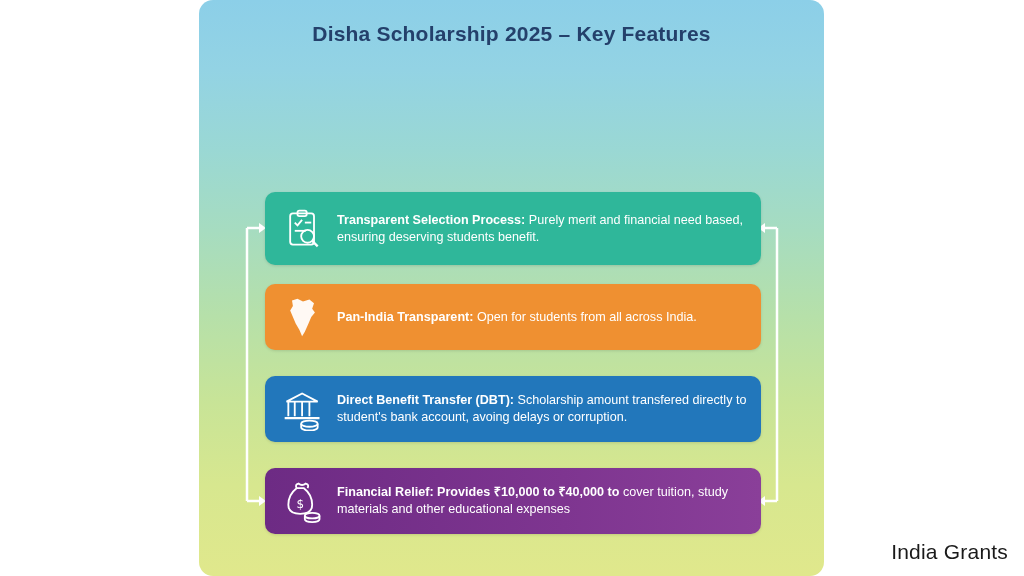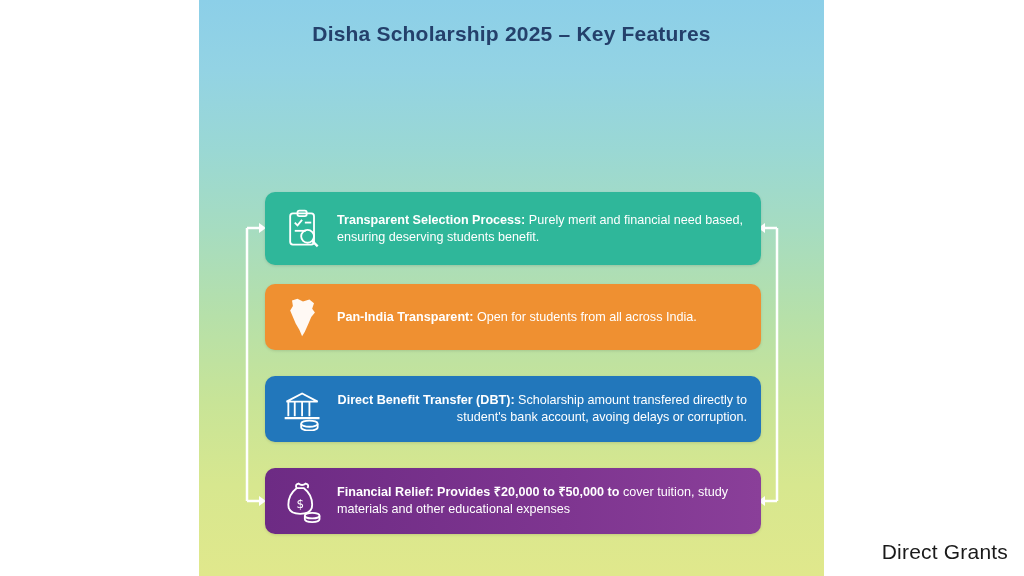--- a/index.html
+++ b/index.html
@@ -31,20 +31,21 @@
     background: linear-gradient(180deg,
         #8ccfe8 0%,
         #93d3e4 12%,
         #9ad8d4 26%,
         #a6dcc0 40%,
         #b6e0a9 55%,
         #c8e497 70%,
         #d7e78f 84%,
         #e0e88c 100%);
     overflow: hidden;
+    border-radius: 14px;
   }
   #panel-title {
     position: absolute;
     left: 0;
     top: 22px;
     width: 625px;
     text-align: center;
     font-size: 21px;
     font-weight: bold;
     color: #24406b;
@@ -84,21 +85,21 @@
     font-size: 12.6px;
     line-height: 1.35;
     color: #ffffff;
   }
   .card .txt b {
     font-weight: bold;
   }
 
   #card-0 { top: 192px; height: 73px; background: #2fb79a; }
   #card-1 { top: 284px; height: 66px; background: #ef9031; }
-  #card-2 { top: 376px; height: 66px; background: #2277bb; text-align: right; }
+  #card-2 { top: 376px; height: 66px; background: #2277bb; }
   #card-3 { top: 468px; height: 66px; background: linear-gradient(90deg,#6d2b84 0%, #7e3590 60%, #8a3f99 100%); }
 
   
   #brand {
     position: absolute;
     right: 16px;
     bottom: 12px;
     font-size: 21px;
     color: #1a1a1a;
     letter-spacing: 0.2px;
@@ -181,22 +182,22 @@
       <div class="icon-wrap">
         <svg width="46" height="44" viewBox="0 0 48 48" xmlns="http://www.w3.org/2000/svg">
           <path d="M17 10 q-2 -4 2 -5 q4 3 8 0 q4 1 2 5" fill="none" stroke="#ffffff" stroke-width="2"></path>
           <path d="M17 10 q-9 7 -9 18 q0 10 13 10 q13 0 13 -10 q0 -11 -9 -18 z" fill="none" stroke="#ffffff" stroke-width="2"></path>
           <text x="21" y="32" font-family="DejaVu Sans, sans-serif" font-size="13" fill="#ffffff" text-anchor="middle">$</text>
           <ellipse cx="34" cy="40" rx="8" ry="3" fill="none" stroke="#ffffff" stroke-width="2"></ellipse>
           <path d="M26 40 v4 c0 1.7 3.6 3 8 3 s8 -1.3 8 -3 v-4" fill="none" stroke="#ffffff" stroke-width="2"></path>
         </svg>
       </div>
       <div class="txt">
-        <b class="nowrap">Financial Relief: Provides ₹20,000 to ₹50,000 to</b>
+        <b class="nowrap">Financial Relief: Provides ₹10,000 to ₹40,000 to</b>
         <span>cover tuition, study materials and other educational expenses</span>
       </div>
     </div>
 
   </div>
 
-  <div id="brand">Direct Grants</div>
+  <div id="brand">India Grants</div>
 
 </div>
 
 </body></html>

